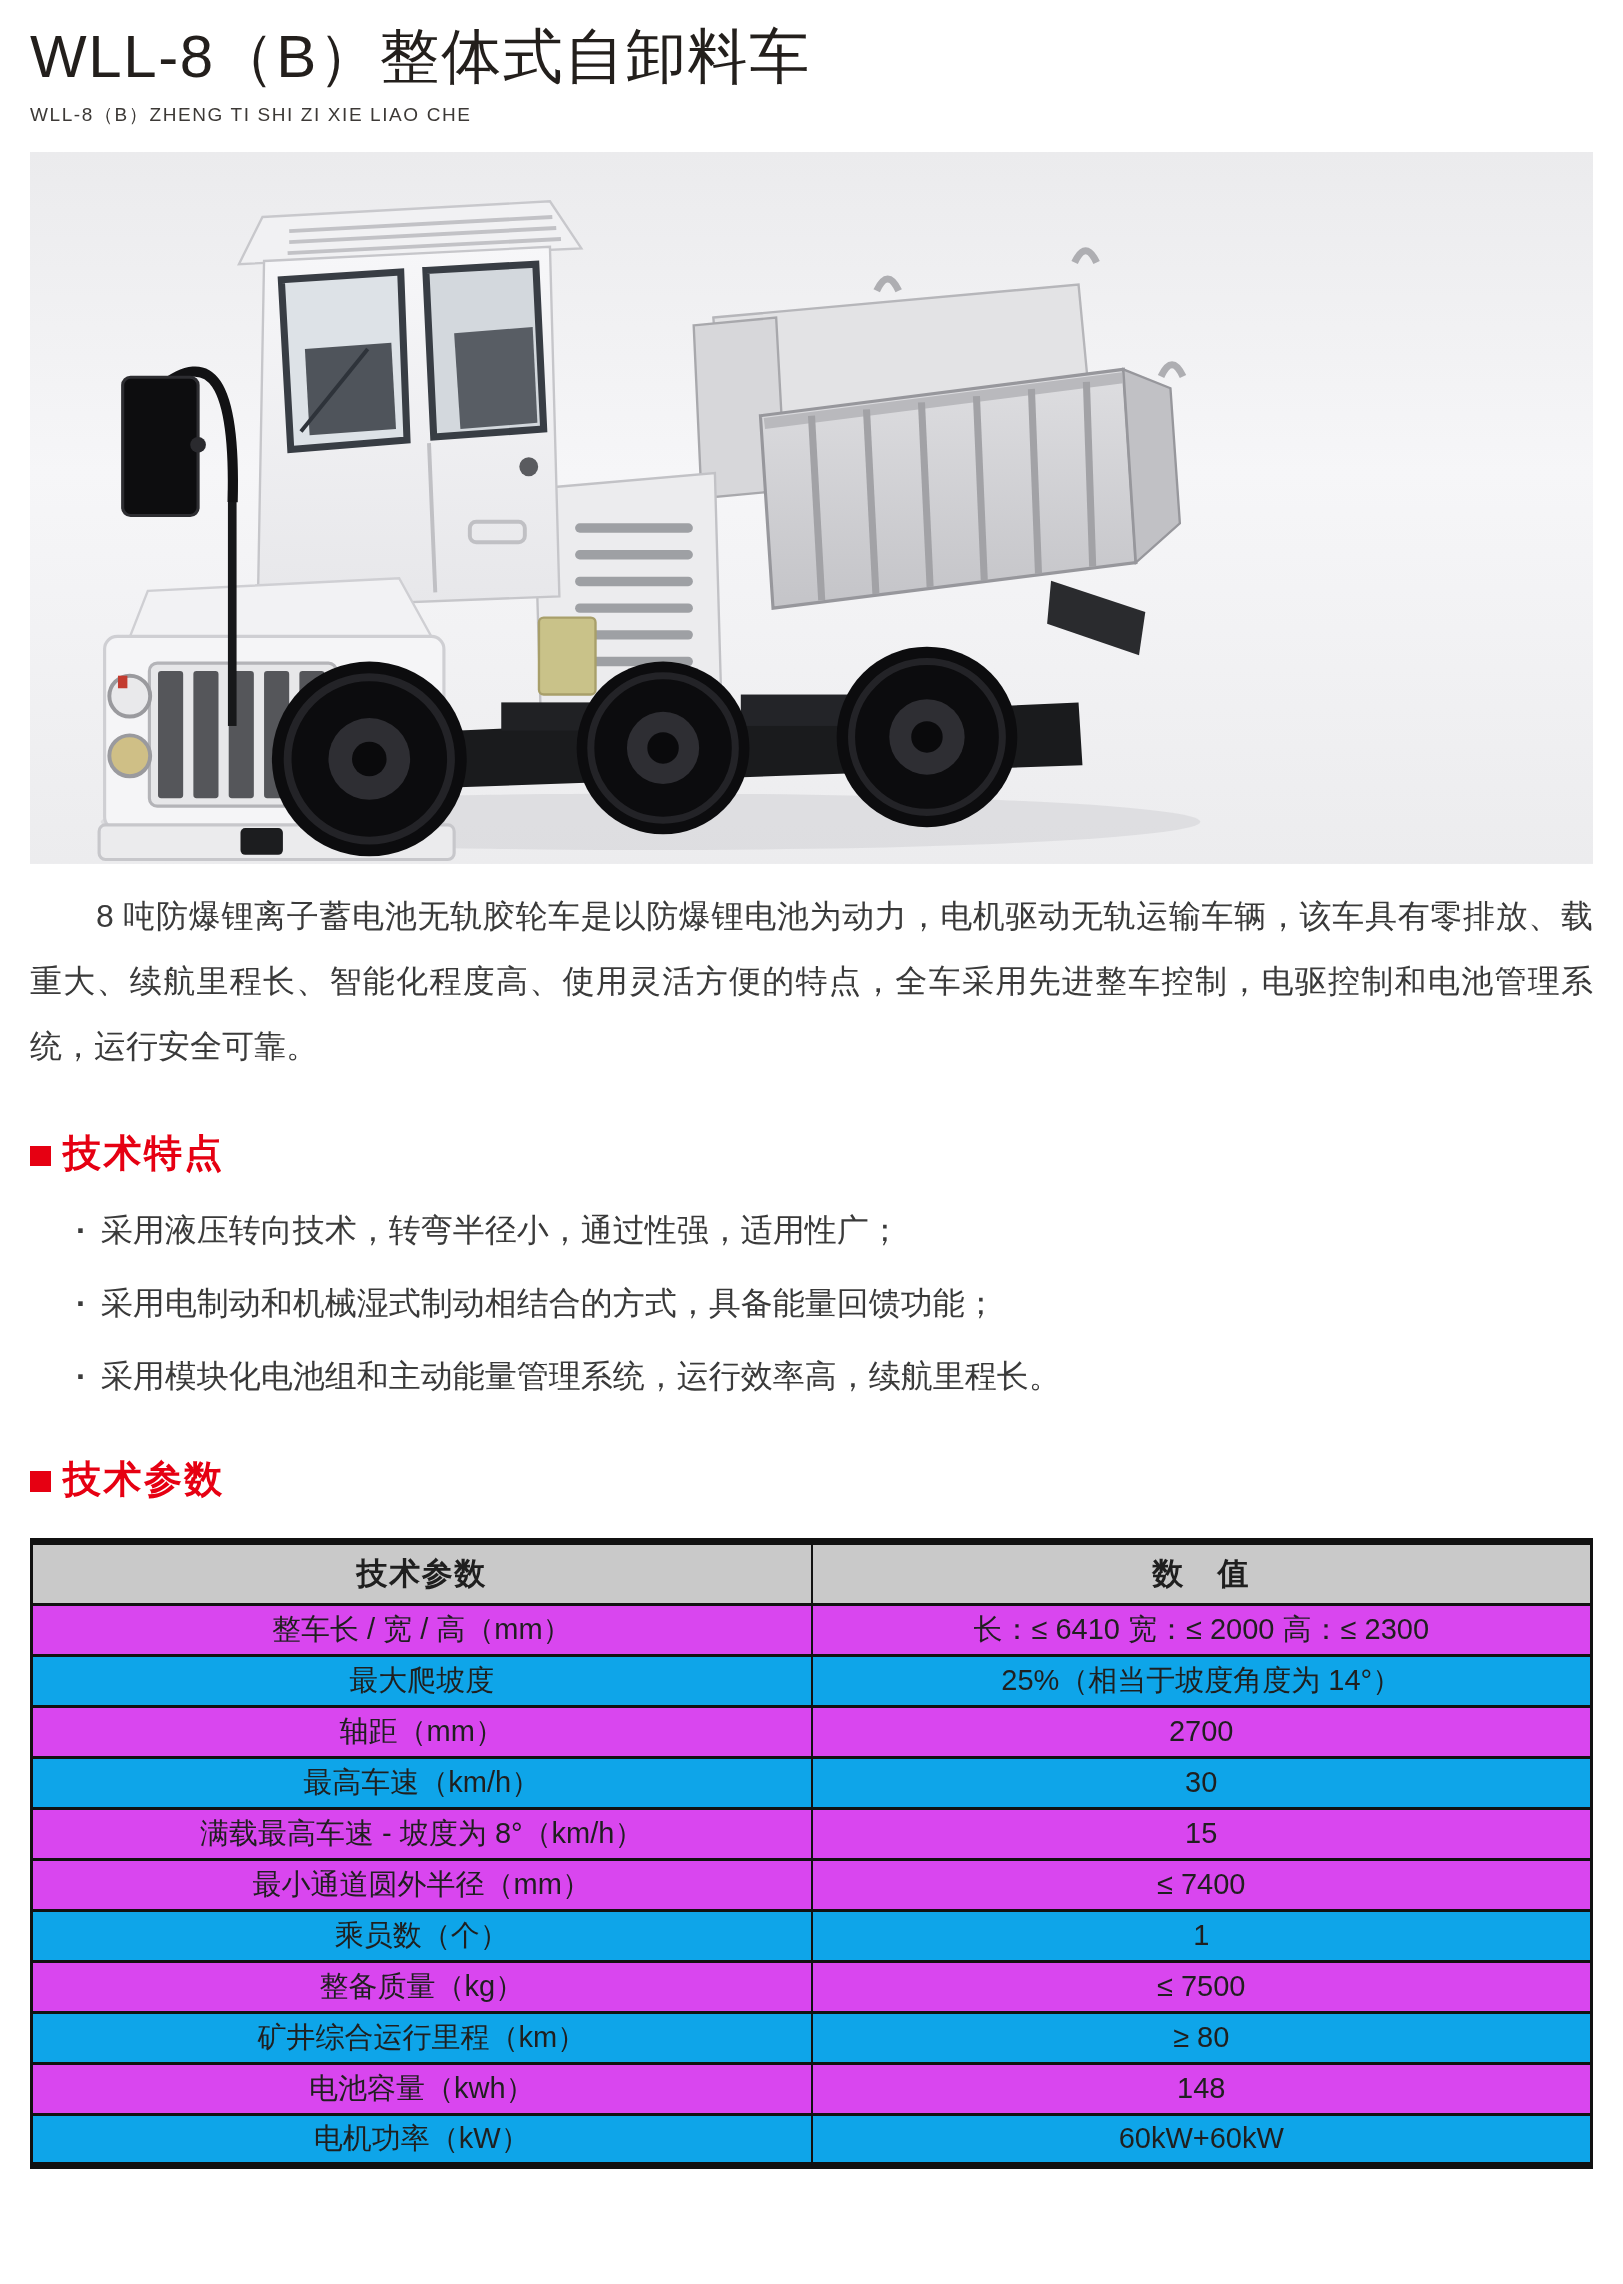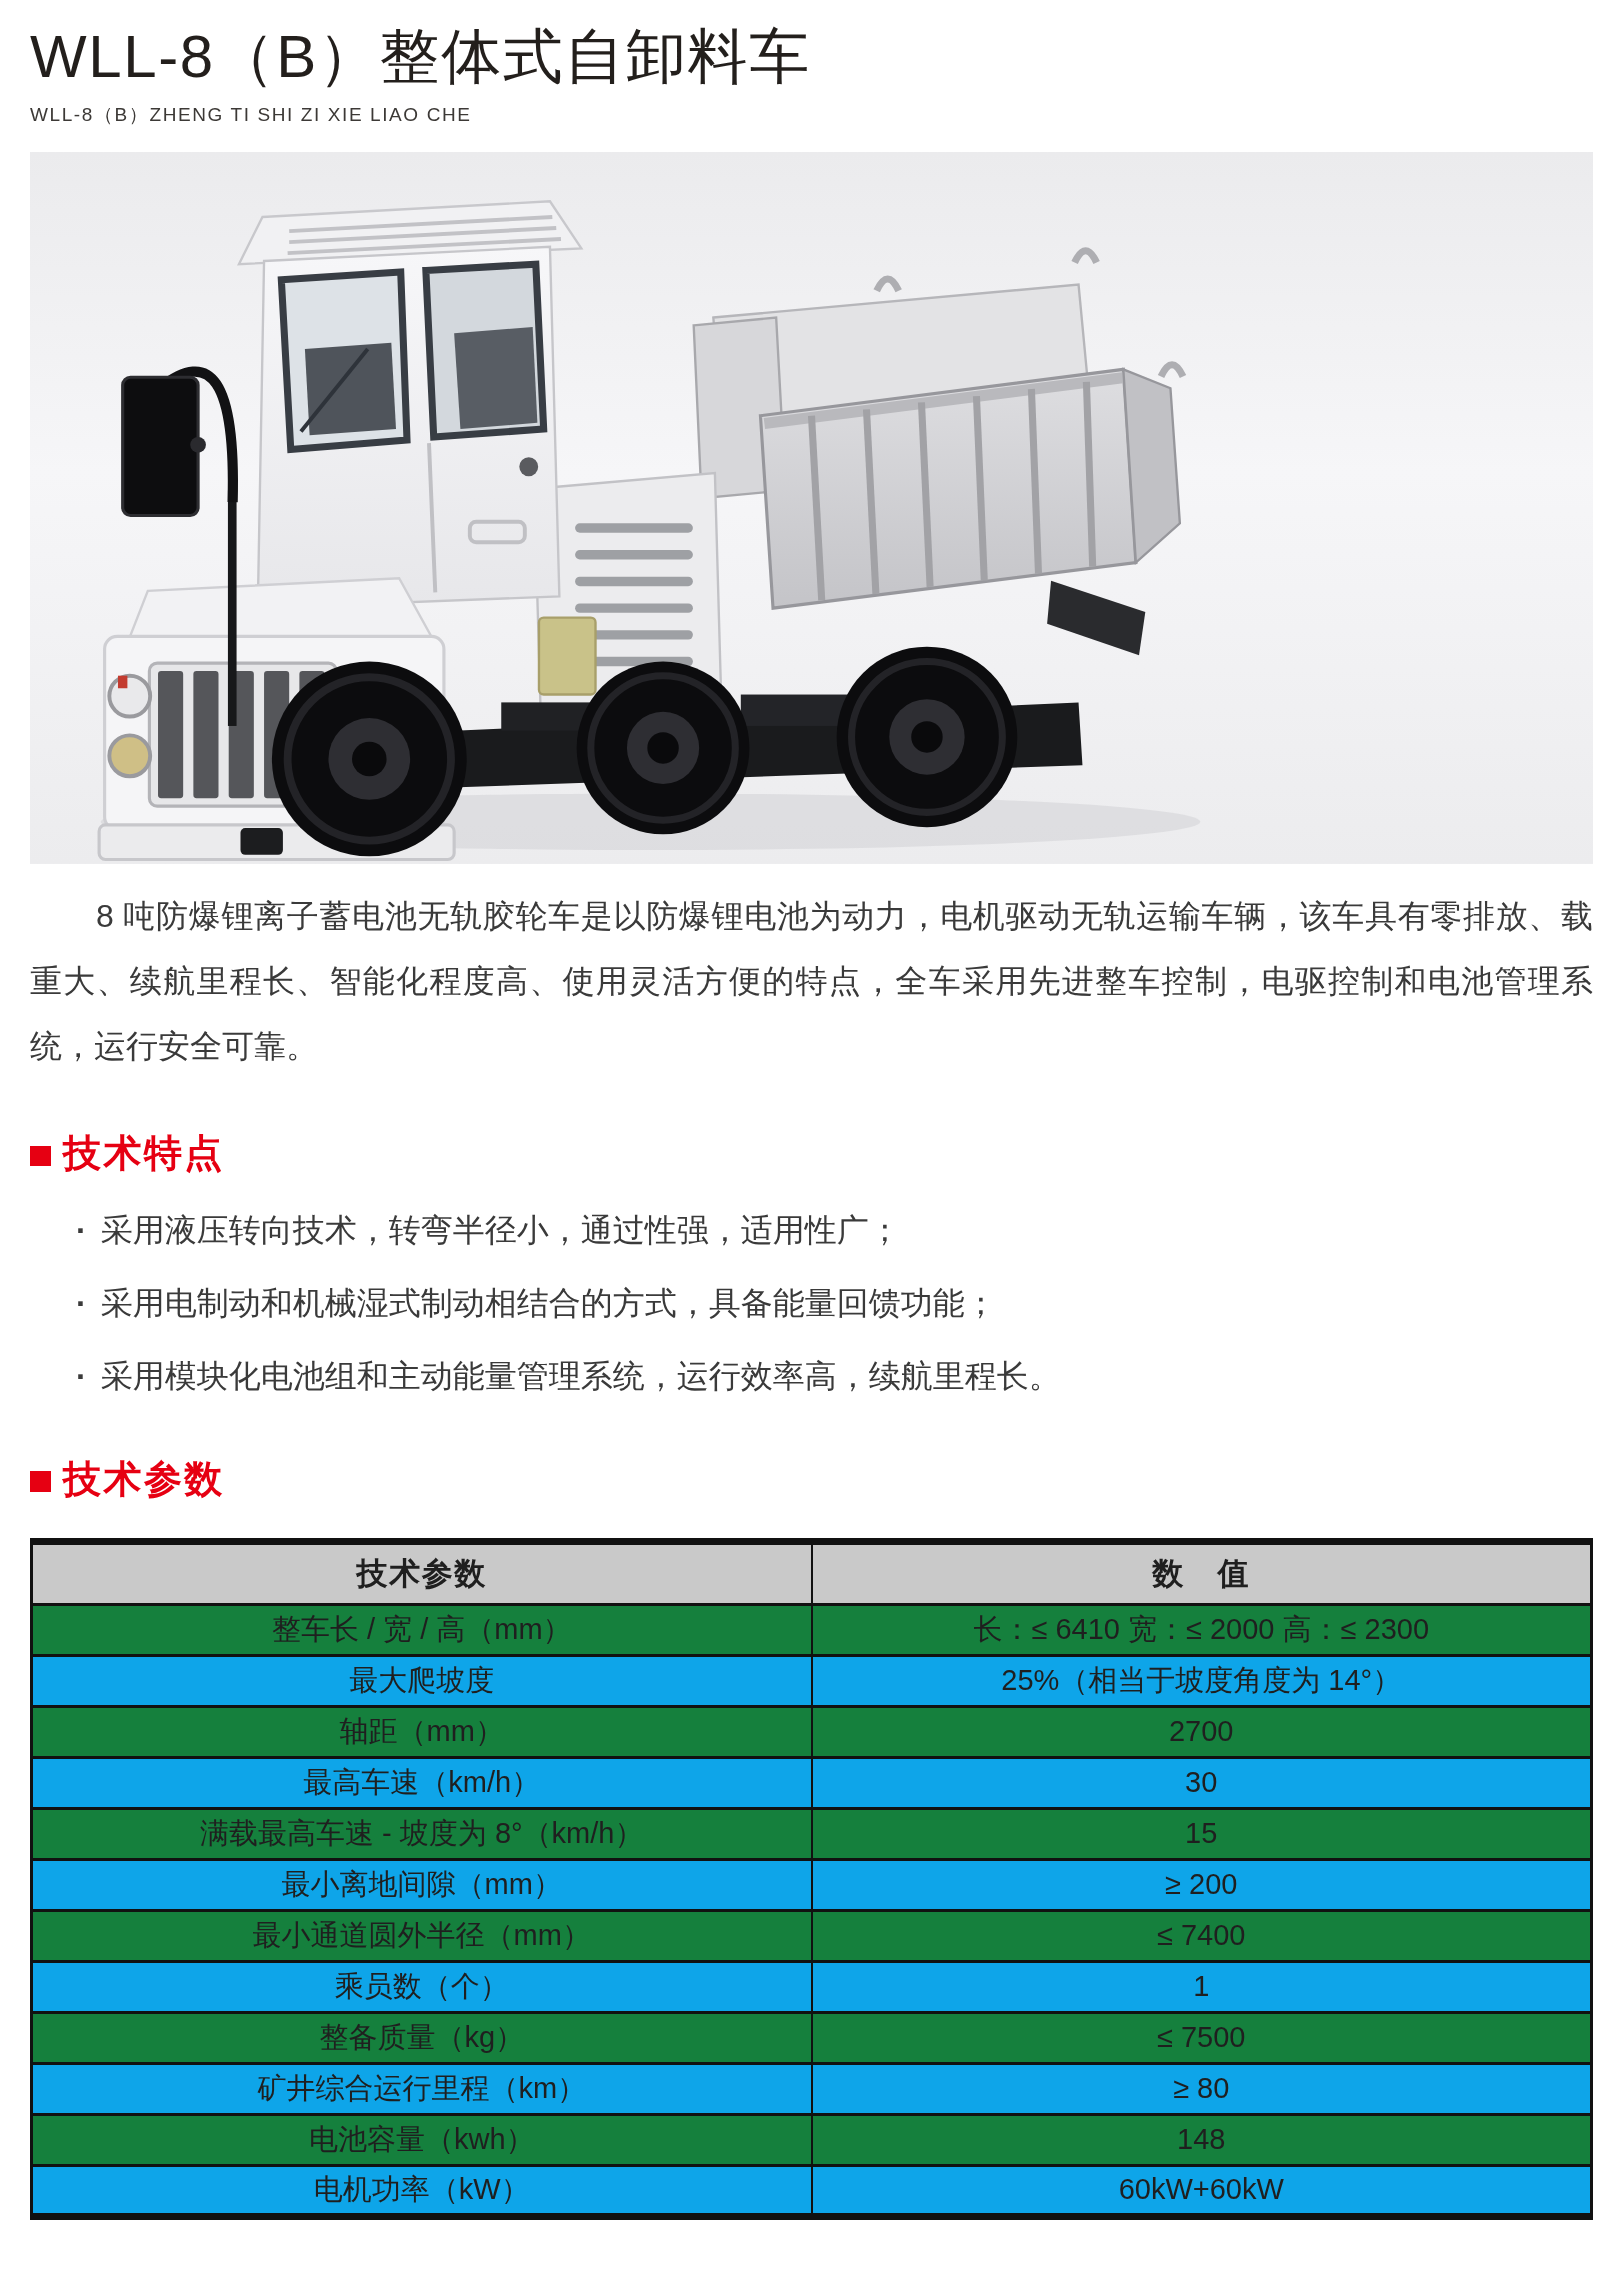--- a/index.html
+++ b/index.html
@@ -65,21 +65,21 @@
   table.specs { border:3.1px solid #111; border-top-width:7.9px; border-bottom-width:7.9px; }
   table.specs th, table.specs td {
     border-top:3.1px solid #111; text-align:center; vertical-align:middle;
     padding:0 7.9px;
   }
   table.specs td + td, table.specs th + th { border-left:2.4px solid #111; }
   table.specs th {
     height:63px; background:#c9c9c9; font-weight:700; font-size:31px;
     letter-spacing:1.6px;
   }
-  table.specs td { height:51px; background:#15803d; }
+  table.specs td { height:51px; background:#d946ef; }
   table.specs tr.alt td { background:#0ea5e9; }
 </style>
 </head>
 <body>
 
 <div class="page">
 
   <h1 class="doc-title">WLL-8（B）整体式自卸料车</h1>
   <div class="doc-subtitle">WLL-8（B）ZHENG TI SHI ZI XIE LIAO CHE</div>
 
@@ -270,24 +270,20 @@
         <td>2700</td>
       </tr>
       <tr class="alt">
         <td>最高车速（km/h）</td>
         <td>30</td>
       </tr>
       <tr>
         <td>满载最高车速 - 坡度为 8°（km/h）</td>
         <td>15</td>
       </tr>
-      <tr class="alt">
-        <td>最小离地间隙（mm）</td>
-        <td>≥ 200</td>
-      </tr>
       <tr>
         <td>最小通道圆外半径（mm）</td>
         <td>≤ 7400</td>
       </tr>
       <tr class="alt">
         <td>乘员数（个）</td>
         <td>1</td>
       </tr>
       <tr>
         <td>整备质量（kg）</td>

